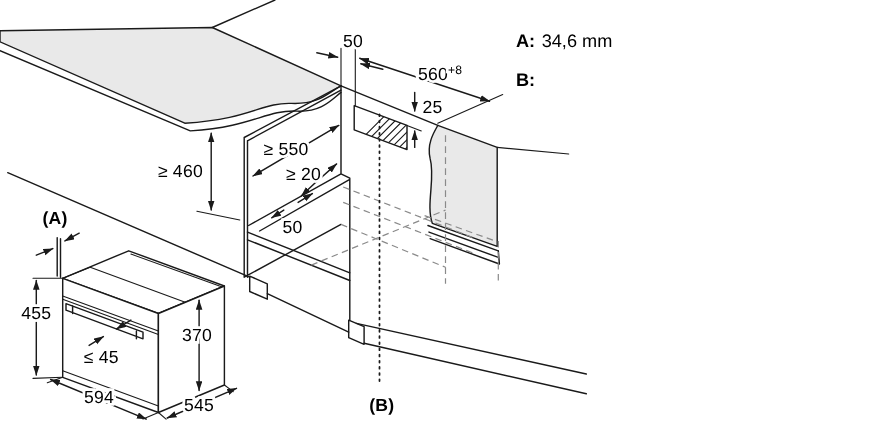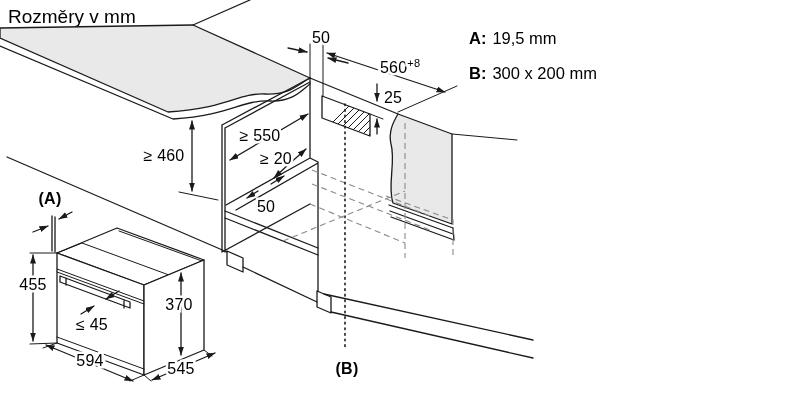--- a/index.html
+++ b/index.html
@@ -22,31 +22,29 @@
       paint-order:stroke;letter-spacing:0.2px;}
   .db{font-weight:bold;}
   .sup{font-size:11px;}
   .mk{fill:var(--line,#1a1a1a);}
 </style>
 </head>
 <body>
 
 <div id="stage">
 
-  <div id="page-title">Rozměry v mm</div>
 
   <div class="legend">
     <div class="legend-row">
       <span class="legend-key">A:</span>
-      <span class="legend-val">19,5 mm</span>
+      <span class="legend-val">34,6 mm</span>
     </div>
     <div class="legend-row">
       <span class="legend-key">B:</span>
       <span class="legend-val">
-        <div>300 x 200 mm</div>
       </span>
     </div>
   </div>
 
   <svg width="800" height="400" viewBox="0 0 800 400">
     <defs>
       <marker id="ah" markerWidth="12" markerHeight="10" refX="8.5" refY="3" orient="auto-start-reverse" markerUnits="userSpaceOnUse">
         <path class="mk" d="M0,0 L9,3 L0,6 Z"></path>
       </marker>
       <clipPath id="hclip">

